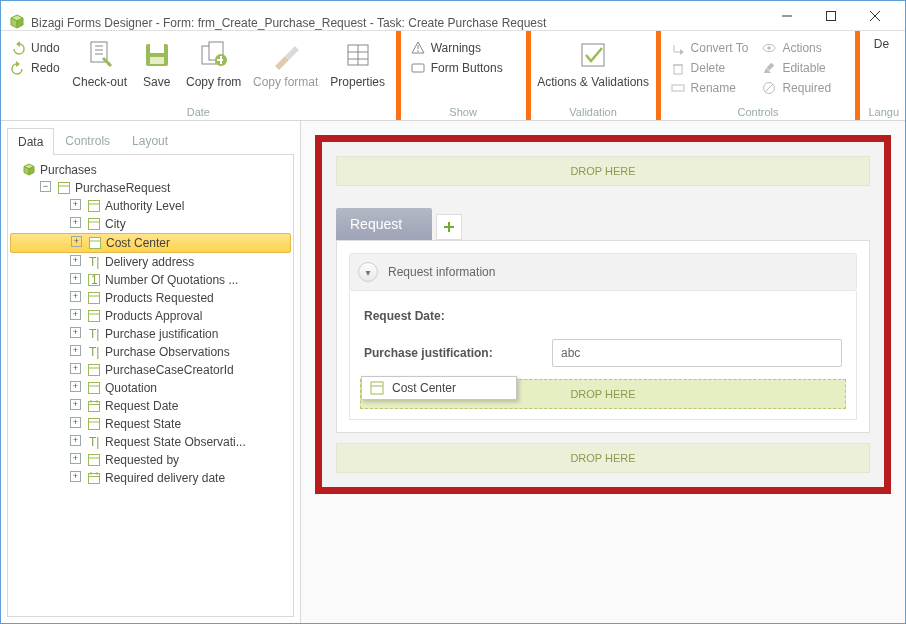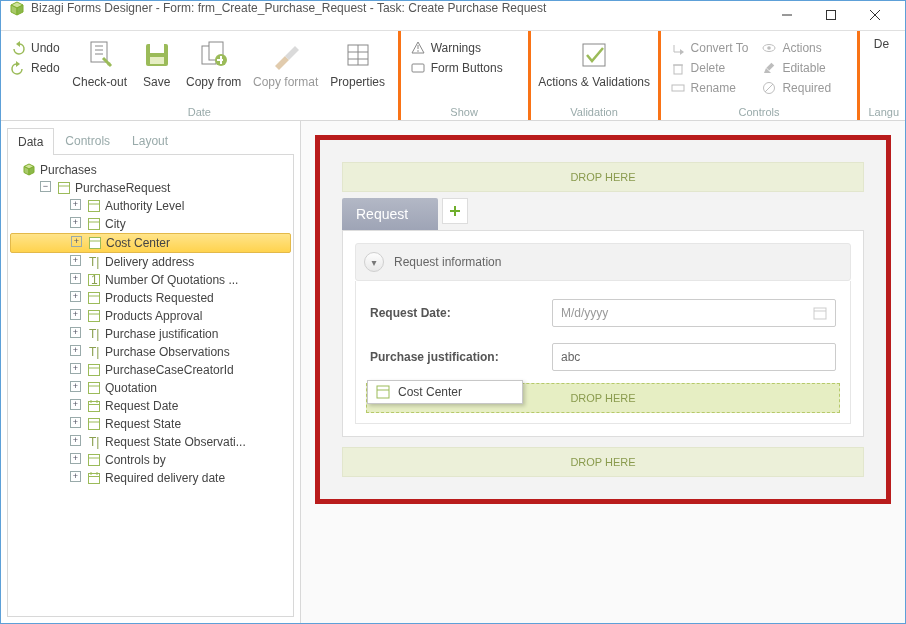--- a/index.html
+++ b/index.html
@@ -1,51 +1,51 @@
 <!DOCTYPE html>
 <html><head>
 <meta charset="utf-8">
 <style>
 *{box-sizing:border-box;margin:0;padding:0;font-family:"Segoe UI",Arial,sans-serif;font-size:12px;color:#444}
 body{background:#fff;width:906px;height:624px;overflow:hidden;border:1px solid #5da0d8;position:relative}
-.titlebar{height:30px;display:flex;align-items:flex-start;padding:0 8px;background:#fff;border-bottom:1px solid #e0e0e0}
+.titlebar{height:30px;display:flex;align-items:flex-end;padding:0 8px;background:#fff;border-bottom:1px solid #e0e0e0}
 .titlebar .logo{width:16px;height:16px;margin-right:6px}
 .titlebar .ttext{flex:1;color:#555;font-size:12px}
 .winbtns{display:flex;gap:0}
 .winbtn{width:44px;height:28px;display:flex;align-items:center;justify-content:center;color:#555}
 .ribbon{height:90px;display:flex;border-bottom:1px solid #d8d8d8;background:#fff}
-.rgroup{border-right:3px solid #f97316;padding:2px 6px 0 6px;display:flex;flex-direction:column}
+.rgroup{border-right:5px solid #f97316;padding:2px 6px 0 6px;display:flex;flex-direction:column}
 .rgroup .rbody{flex:1;display:flex;align-items:flex-start;gap:6px;padding-top:2px}
 .rgroup .rlabel{text-align:center;color:#9aa;font-size:11px;padding:2px 0}
 .rbtn-big{display:flex;flex-direction:column;align-items:center;justify-content:flex-start;width:60px;padding-top:2px;gap:2px;color:#555}
 .rbtn-big .ricon{width:36px;height:36px;display:flex;align-items:center;justify-content:center}
 .rbtn-small{display:flex;align-items:center;gap:6px;padding:2px 4px;color:#555}
 .rstack{display:flex;flex-direction:column;gap:2px}
 .main{display:flex;height:calc(100% - 120px)}
 .sidepanel{width:300px;border-right:1px solid #d8d8d8;padding:6px;display:flex;flex-direction:column}
 .tabs{display:flex;border-bottom:1px solid #d8d8d8}
 .tab{padding:6px 10px;color:#9aa;border:1px solid transparent;border-bottom:none}
 .tab.active{color:#444;border-color:#d8d8d8;background:#fff;position:relative;top:1px}
 .tree{flex:1;overflow:auto;padding:6px 2px;border:1px solid #d8d8d8;border-top:none}
 .tn{display:flex;align-items:flex-start;gap:4px;padding:2px 0 2px 0;white-space:nowrap}
 .tn.sel{background:linear-gradient(#ffe48a,#ffd34e);border:1px solid #e3b94a;border-radius:2px}
 .indent1{padding-left:12px}.indent2{padding-left:30px}.indent3{padding-left:60px}
 .expbox{width:11px;height:11px;border:1px solid #9aa;display:inline-flex;align-items:center;justify-content:center;font-size:9px;line-height:9px;color:#556;margin-right:2px}
 .ic{width:14px;height:14px;display:inline-flex;align-items:center;justify-content:center}
 .canvas{flex:1;background:#fafafa;padding:14px;overflow:auto}
-.formbox{background:#f3f3f3;border:5px solid #b91c1c;padding:22px}
+.formbox{background:#f3f3f3;border:7px solid #b91c1c;padding:14px}
 .dz{background:#ecf0d9;color:#8a9b4e;text-align:center;padding:8px 0;font-size:11px;margin:0;border:1px solid #e2e6cd}
-.tabstrip{display:flex;align-items:flex-start;margin-top:6px}
+.tabstrip{display:flex;align-items:flex-end;margin-top:22px}
 .ftab{background:linear-gradient(#b3b8c6,#9ea4b6);color:#fff;padding:8px 30px 8px 14px;font-size:14px;border-radius:2px 2px 0 0}
 .addtab{background:#fff;border:1px solid #ddd;width:26px;height:26px;display:flex;align-items:center;justify-content:center;margin-left:4px;color:#6fae2c;font-weight:bold}
 .formcontent{background:#fff;border:1px solid #ddd;padding:12px}
 .sectionhdr{background:#f2f2f2;display:flex;align-items:center;gap:10px;padding:8px;border:1px solid #e6e6e6;border-radius:3px}
 .collapser{width:20px;height:20px;border-radius:50%;background:linear-gradient(#fdfdfd,#e8e8e8);border:1px solid #cfcfcf;display:flex;align-items:center;justify-content:center;font-size:10px;color:#777}
 .fields{border:1px solid #e6e6e6;border-top:none;padding:10px}
-.frow{display:flex;align-items:center;padding:8px 4px;gap:2px}
+.frow{display:flex;align-items:center;padding:8px 4px;gap:8px}
 .flabel{width:180px;font-weight:bold;color:#555}
 .finput{flex:1;height:28px;border:1px solid #ccc;border-radius:2px;padding:0 8px;background:#fff;color:#999;display:flex;align-items:center;justify-content:space-between}
 .dropactive{border:1px dashed #b6c96a;background:#e6eec3;height:30px;position:relative;margin-top:4px}
 .dragghost{position:absolute;left:0;top:-4px;background:#fff;border:1px solid #c7c7c7;box-shadow:2px 2px 4px rgba(0,0,0,.2);padding:4px 60px 4px 8px;display:flex;align-items:center;gap:8px;font-size:12px}
 .dropactive .dlbl{position:absolute;left:50%;top:50%;transform:translate(-50%,-50%);color:#8a9b4e;font-size:11px}
 svg{overflow:visible}
 .cube path{stroke:#7fae2f;stroke-width:1}
 </style>
 </head>
 <body>
@@ -435,21 +435,21 @@
           <span>Request State Observati...</span>
         </div>
         <div class="tn indent3">
           <span class="expbox">+</span>
           <span class="ic">
             <svg width="14" height="14">
               <rect x="1.5" y="1.5" width="11" height="11" fill="#fff" stroke="#9bbb59"></rect>
               <line x1="1.5" y1="5" x2="12.5" y2="5" stroke="#9bbb59"></line>
             </svg>
           </span>
-          <span>Controls by</span>
+          <span>Requested by</span>
         </div>
         <div class="tn indent3">
           <span class="expbox">+</span>
           <span class="ic">
             <svg width="14" height="14">
               <rect x="1.5" y="2.5" width="11" height="10" fill="#fff" stroke="#9bbb59"></rect>
               <line x1="1.5" y1="5.5" x2="12.5" y2="5.5" stroke="#9bbb59"></line>
               <line x1="4" y1="1" x2="4" y2="4" stroke="#9bbb59"></line>
               <line x1="10" y1="1" x2="10" y2="4" stroke="#9bbb59"></line>
             </svg>
@@ -472,29 +472,20 @@
           </div>
       </div>
       <div class="formcontent">
         <div class="sectionhdr">
           <span class="collapser">▾</span>
           <span style="color:#666">Request information</span>
         </div>
         <div class="fields">
           <div class="frow">
             <div class="flabel">Request Date:</div>
-            <div class="finput">
-                <span style="color:#999">M/d/yyyy</span>
-                <span class="ic" style="opacity:.5">
-                  <svg width="14" height="14">
-                    <rect x="1" y="2" width="12" height="11" fill="none" stroke="#999"></rect>
-                    <line x1="1" y1="5" x2="13" y2="5" stroke="#999"></line>
-                  </svg>
-                </span>
-              </div>
           </div>
           <div class="frow">
             <div class="flabel">Purchase justification:</div>
             <div class="finput">
                 <span style="color:#666">abc</span>
               </div>
           </div>
           <div class="dropactive">
             <span class="dlbl">DROP HERE</span>
             <div class="dragghost">

